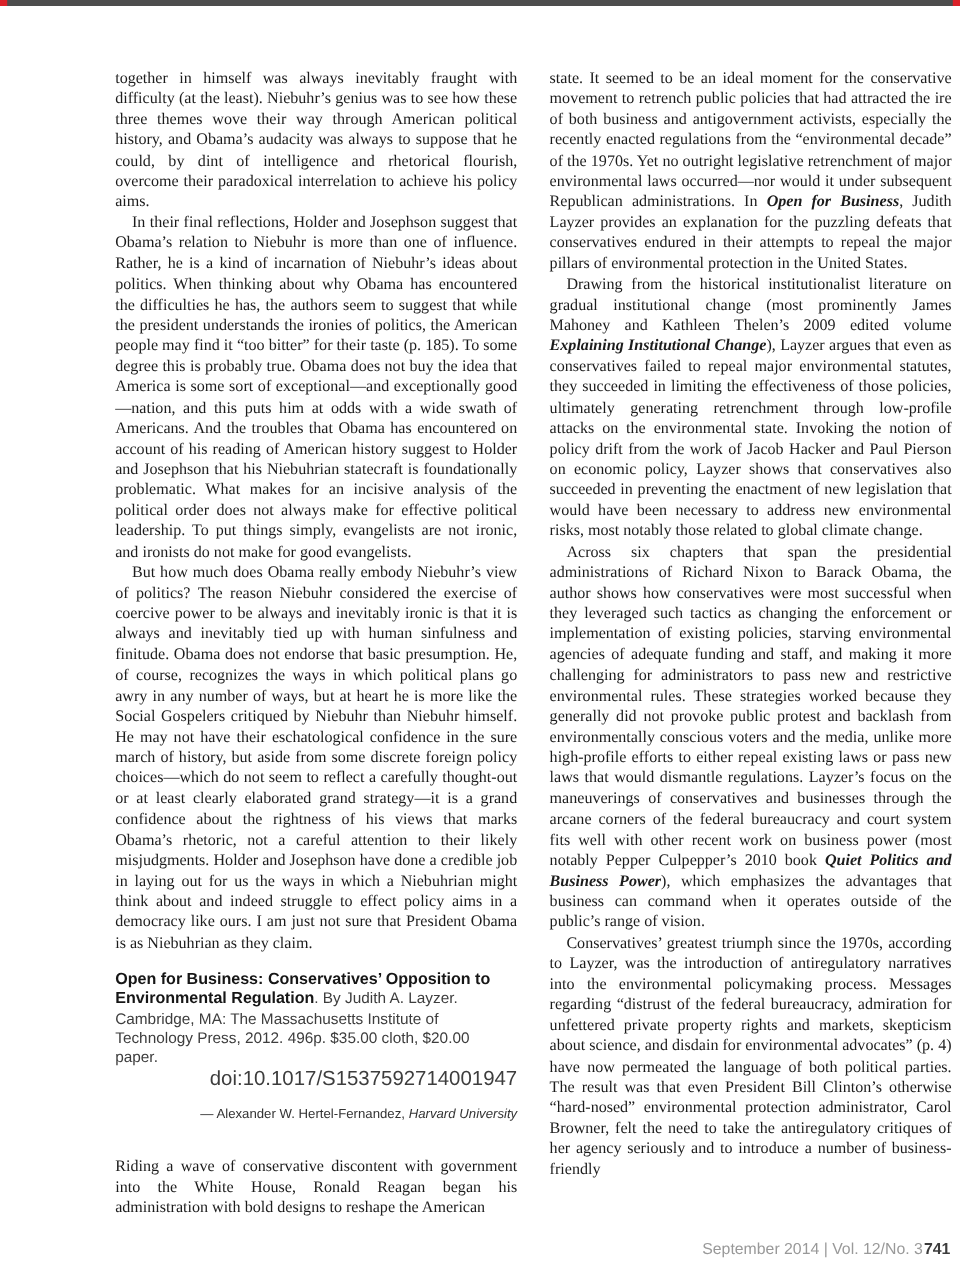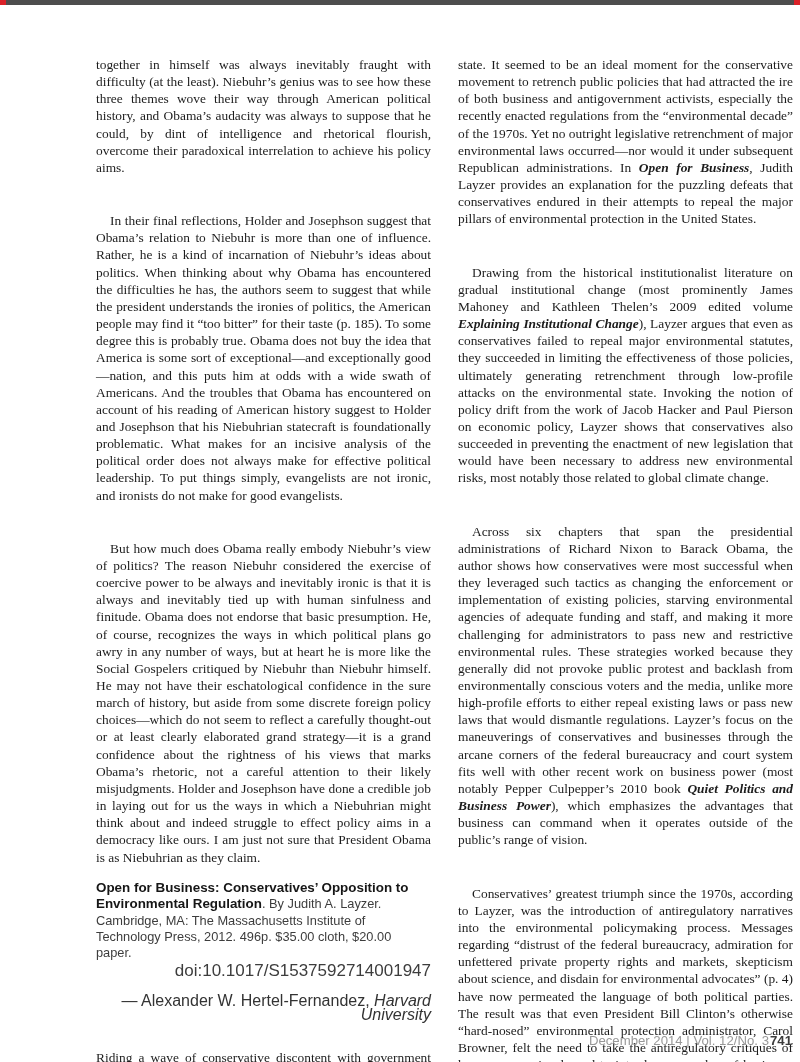--- a/index.html
+++ b/index.html
@@ -11,36 +11,36 @@
   .topbar{position:absolute;top:0;left:0;width:800px;height:5px;background:#4d4d4d;}
   .corner-mark{position:absolute;top:0;width:6px;height:5px;background:#da2128;}
   .corner-mark.left{left:0;}
   .corner-mark.right{right:0;}
   .content{position:absolute;top:56px;left:96px;display:flex;gap:27px;}
   .col{width:335px;}
   p.body{
     margin:0;text-align:justify;
     font-size:13.4px;line-height:17.15px;color:#1c1c1c;
   }
-  p.body.indent{text-indent:14px;margin-top:36px;}
+  p.body.indent{text-indent:14px;}
   p.body em{font-style:italic;font-weight:bold;}
   .book-heading{
     margin:14px 12px 0 0;text-align:left;
     font-family:"Liberation Sans", sans-serif;
     font-size:12.8px;line-height:16.4px;color:#3d3d3d;
   }
   .book-title{font-weight:bold;color:#161616;font-size:13.4px;}
   .doi{
     margin:2px 0 0 0;font-family:"Liberation Sans", sans-serif;
     font-size:17px;line-height:13px;color:#3d3d3d;text-align:right;
   }
   .attribution{
     margin:17px 0 0 0;text-align:right;
     font-family:"Liberation Sans", sans-serif;
-    font-size:16px;line-height:14px;color:#333333;
+    font-size:11px;line-height:14px;color:#333333;
   }
   .attribution em{font-style:italic;}
   .closing-block{margin-top:27px;}
   .footer{
     position:absolute;top:1033px;right:8px;
     font-family:"Liberation Sans", sans-serif;
     font-size:13.2px;color:#999999;text-align:right;
   }
   .footer .page-num{color:#3c3c3c;font-weight:bold;margin-left:1px;}
 </style>
@@ -75,13 +75,13 @@
     <div id="right-paras">
         <p class="body"><span>state. It seemed to be an ideal moment for the conservative movement to retrench public policies that had attracted the ire of both business and antigovernment activists, especially the recently enacted regulations from the “environmental decade” of the 1970s. Yet no outright legislative retrenchment of major environmental laws occurred—nor would it under subsequent Republican administrations. In </span><em>Open for Business</em><span>, Judith Layzer provides an explanation for the puzzling defeats that conservatives endured in their attempts to repeal the major pillars of environmental protection in the United States.</span></p>
         <p class="body indent"><span>Drawing from the historical institutionalist literature on gradual institutional change (most prominently James Mahoney and Kathleen Thelen’s 2009 edited volume </span><em>Explaining Institutional Change</em><span>), Layzer argues that even as conservatives failed to repeal major environmental statutes, they succeeded in limiting the effectiveness of those policies, ultimately generating retrenchment through low-profile attacks on the environmental state. Invoking the notion of policy drift from the work of Jacob Hacker and Paul Pierson on economic policy, Layzer shows that conservatives also succeeded in preventing the enactment of new legislation that would have been necessary to address new environmental risks, most notably those related to global climate change.</span></p>
         <p class="body indent"><span>Across six chapters that span the presidential administrations of Richard Nixon to Barack Obama, the author shows how conservatives were most successful when they leveraged such tactics as changing the enforcement or implementation of existing policies, starving environmental agencies of adequate funding and staff, and making it more challenging for administrators to pass new and restrictive environmental rules. These strategies worked because they generally did not provoke public protest and backlash from environmentally conscious voters and the media, unlike more high-profile efforts to either repeal existing laws or pass new laws that would dismantle regulations. Layzer’s focus on the maneuverings of conservatives and businesses through the arcane corners of the federal bureaucracy and court system fits well with other recent work on business power (most notably Pepper Culpepper’s 2010 book </span><em>Quiet Politics and Business Power</em><span>), which emphasizes the advantages that business can command when it operates outside of the public’s range of vision.</span></p>
         <p class="body indent"><span>Conservatives’ greatest triumph since the 1970s, according to Layzer, was the introduction of antiregulatory narratives into the environmental policymaking process. Messages regarding “distrust of the federal bureaucracy, admiration for unfettered private property rights and markets, skepticism about science, and disdain for environmental advocates” (p. 4) have now permeated the language of both political parties. The result was that even President Bill Clinton’s otherwise “hard-nosed” environmental protection administrator, Carol Browner, felt the need to take the antiregulatory critiques of her agency seriously and to introduce a number of business-friendly</span></p>
       </div>
   </div>
 
 </div>
 
-<div class="footer"><span>December 2014 | Vol. 12/No. 3</span><span class="page-num">741</span></div>
+<div class="footer"><span>September 2014 | Vol. 12/No. 3</span><span class="page-num">741</span></div>
 
 </body></html>

